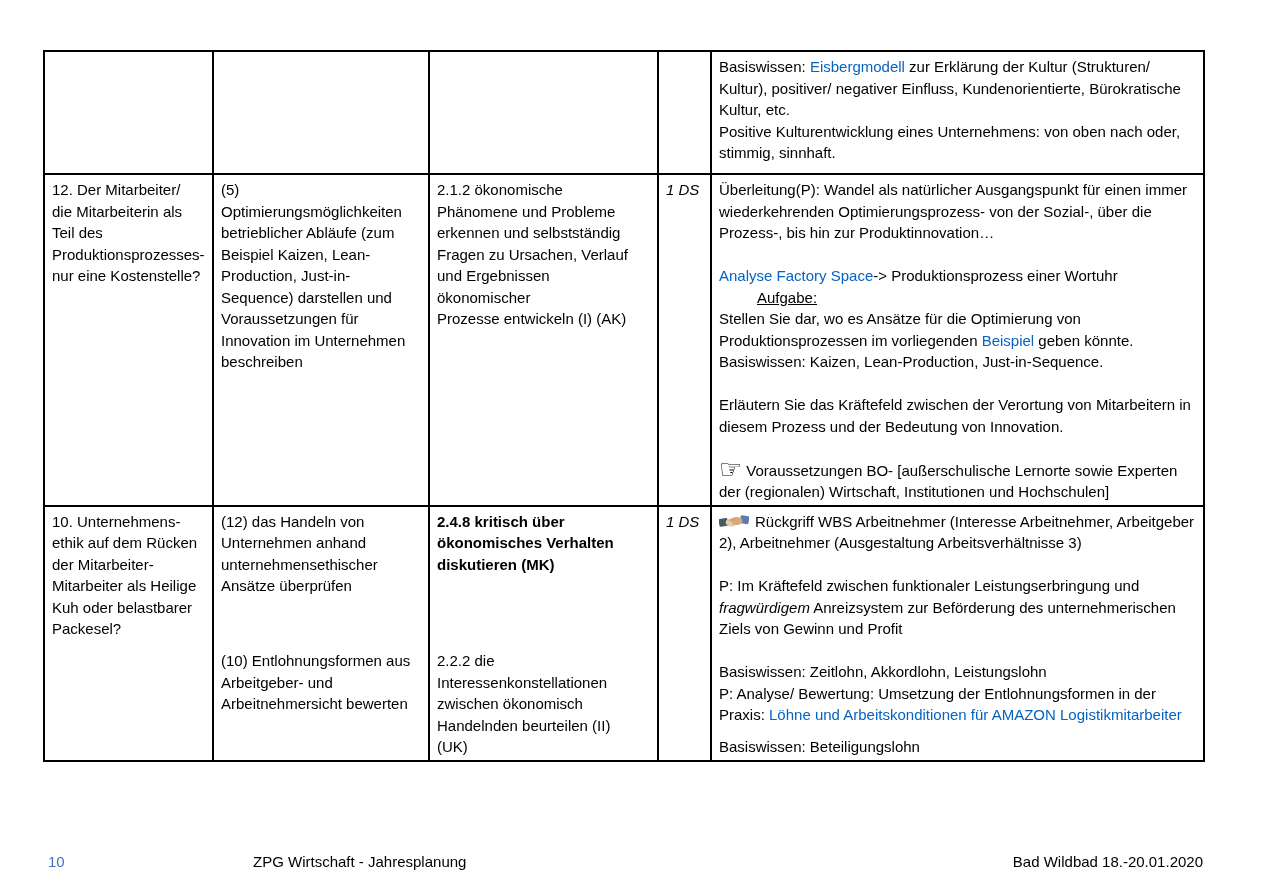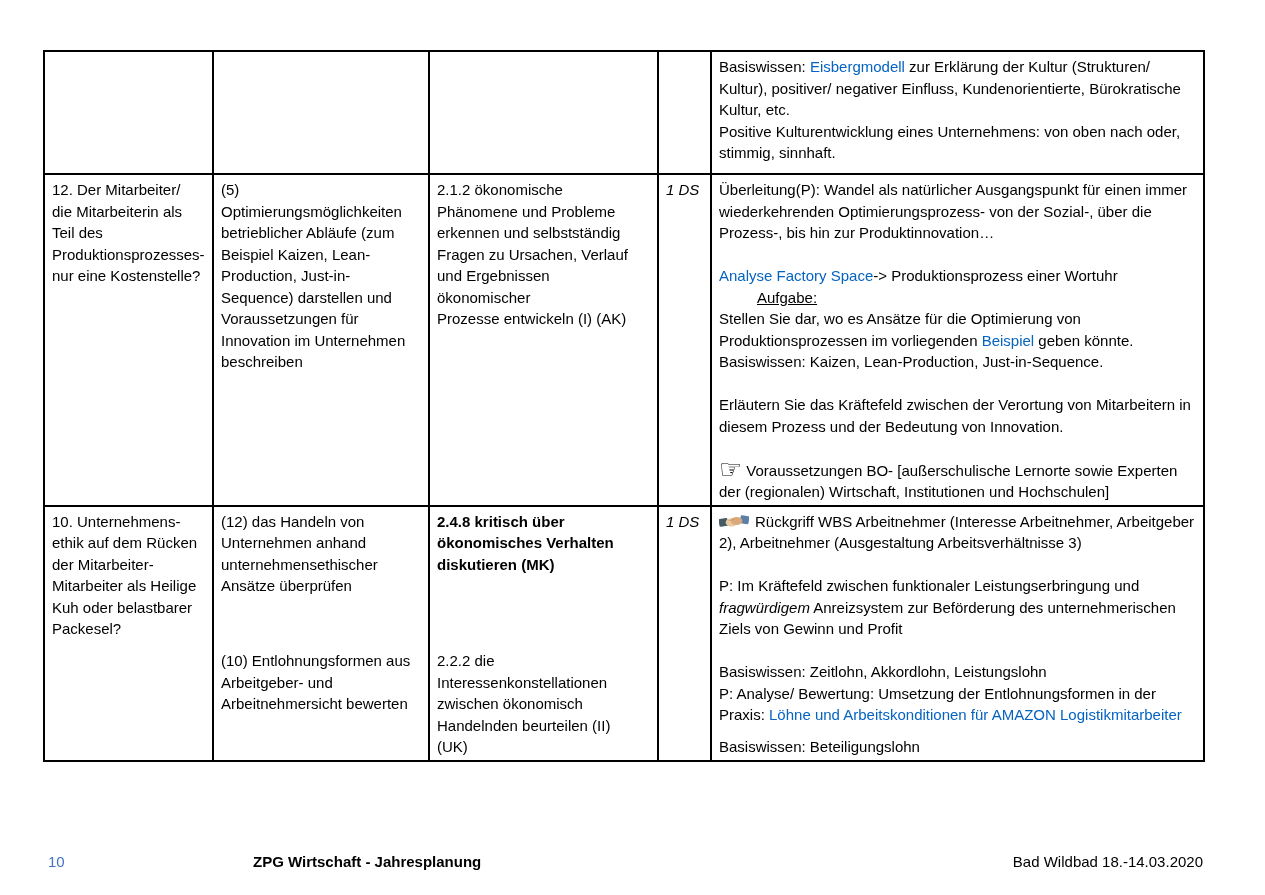--- a/index.html
+++ b/index.html
@@ -33,21 +33,21 @@
   tr.row-3{height:251px;}
   .para{margin:0;white-space:pre-wrap;hyphens:none;overflow-wrap:normal;}
   .seg-link{color:var(--link,#0563C1);cursor:pointer;}
   .seg-bold{font-weight:bold;}
   .seg-italic{font-style:italic;}
   .seg-underline{text-decoration:underline;margin-left:38px;}
   .point-hand{display:inline-block;font-size:26px;line-height:21px;margin-right:4px;vertical-align:-2px;}
   .handshake{display:inline-block;width:30px;height:19px;vertical-align:-4px;margin-right:6px;}
   .footer{position:absolute;left:0;top:840px;width:1265px;height:24px;margin-top:11px;}
   .page-num{position:absolute;left:48px;color:var(--pagenum,#4472C4);}
-  .footer-center{position:absolute;left:253px;color:#000;font-weight:bold;}
+  .footer-center{position:absolute;left:253px;color:#000;}
   .footer-right{position:absolute;right:62px;color:#000;}
 </style>
 </head>
 <body>
 
 <div class="page">
 
   <table class="doc-table">
     <colgroup>
       <col style="width:169px">
@@ -160,16 +160,16 @@
             <div class="para" style="height: 10.75px;"></div>
             <div class="para"><span class="seg seg-plain">Basiswissen: Beteiligungslohn</span></div>
           </td>
       </tr>
     </tbody>
   </table>
 
   <div class="footer">
     <span class="page-num">10</span>
     <span class="footer-center">ZPG Wirtschaft - Jahresplanung</span>
-    <span class="footer-right">Bad Wildbad 18.-14.03.2020</span>
+    <span class="footer-right">Bad Wildbad 18.-20.01.2020</span>
   </div>
 
 </div>
 
 </body></html>

